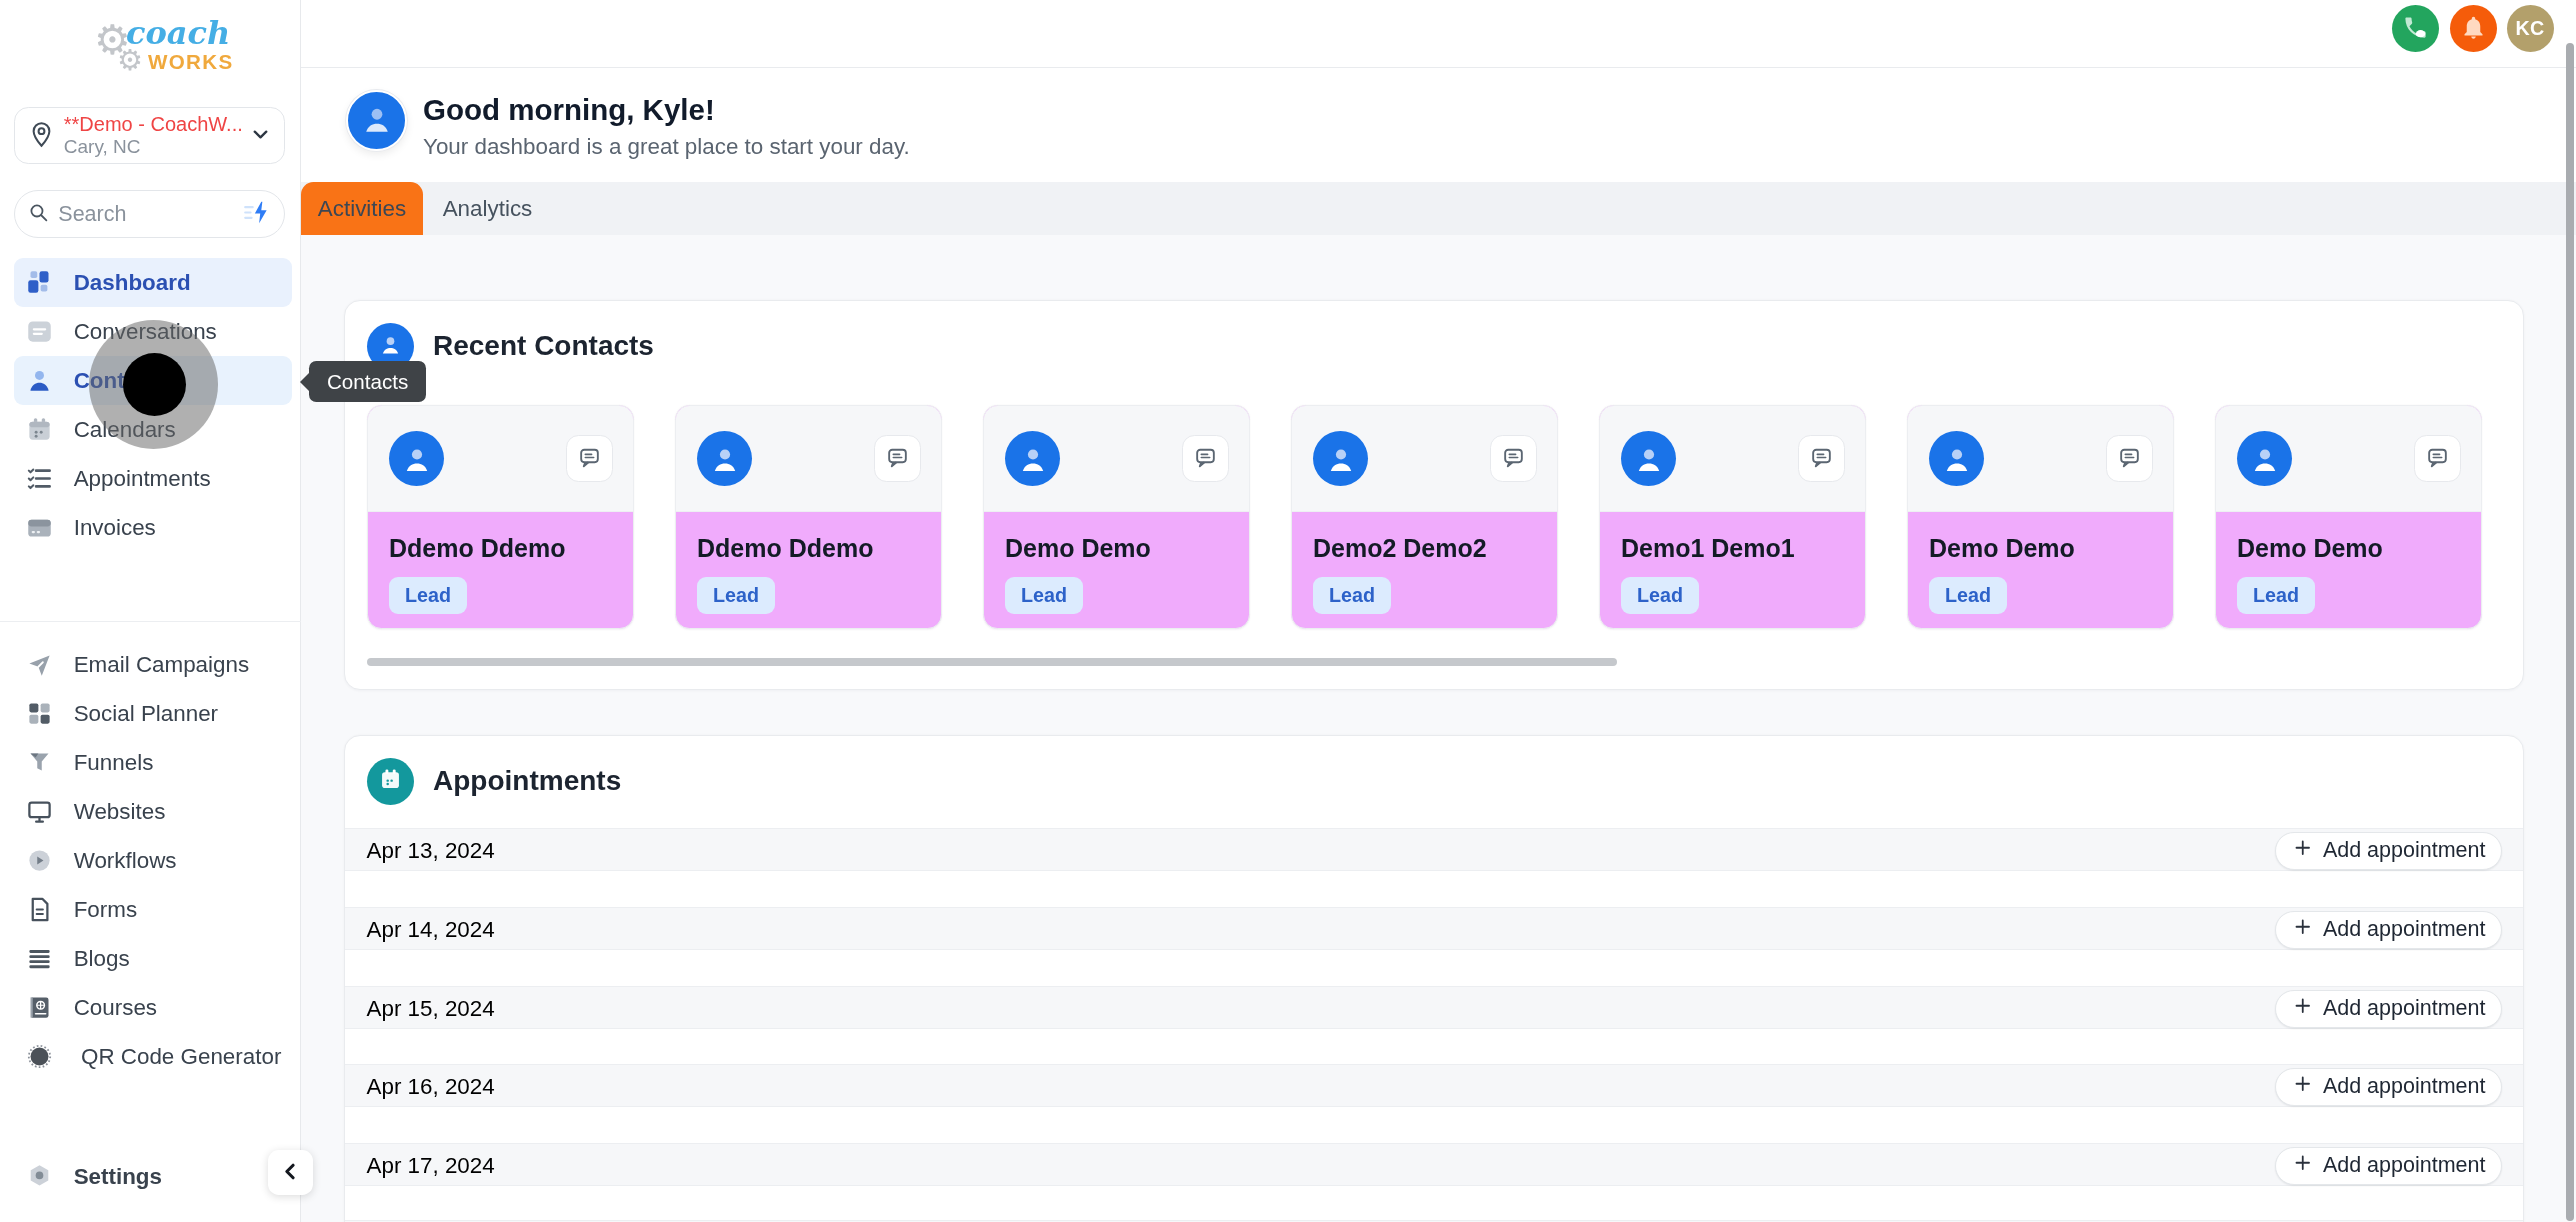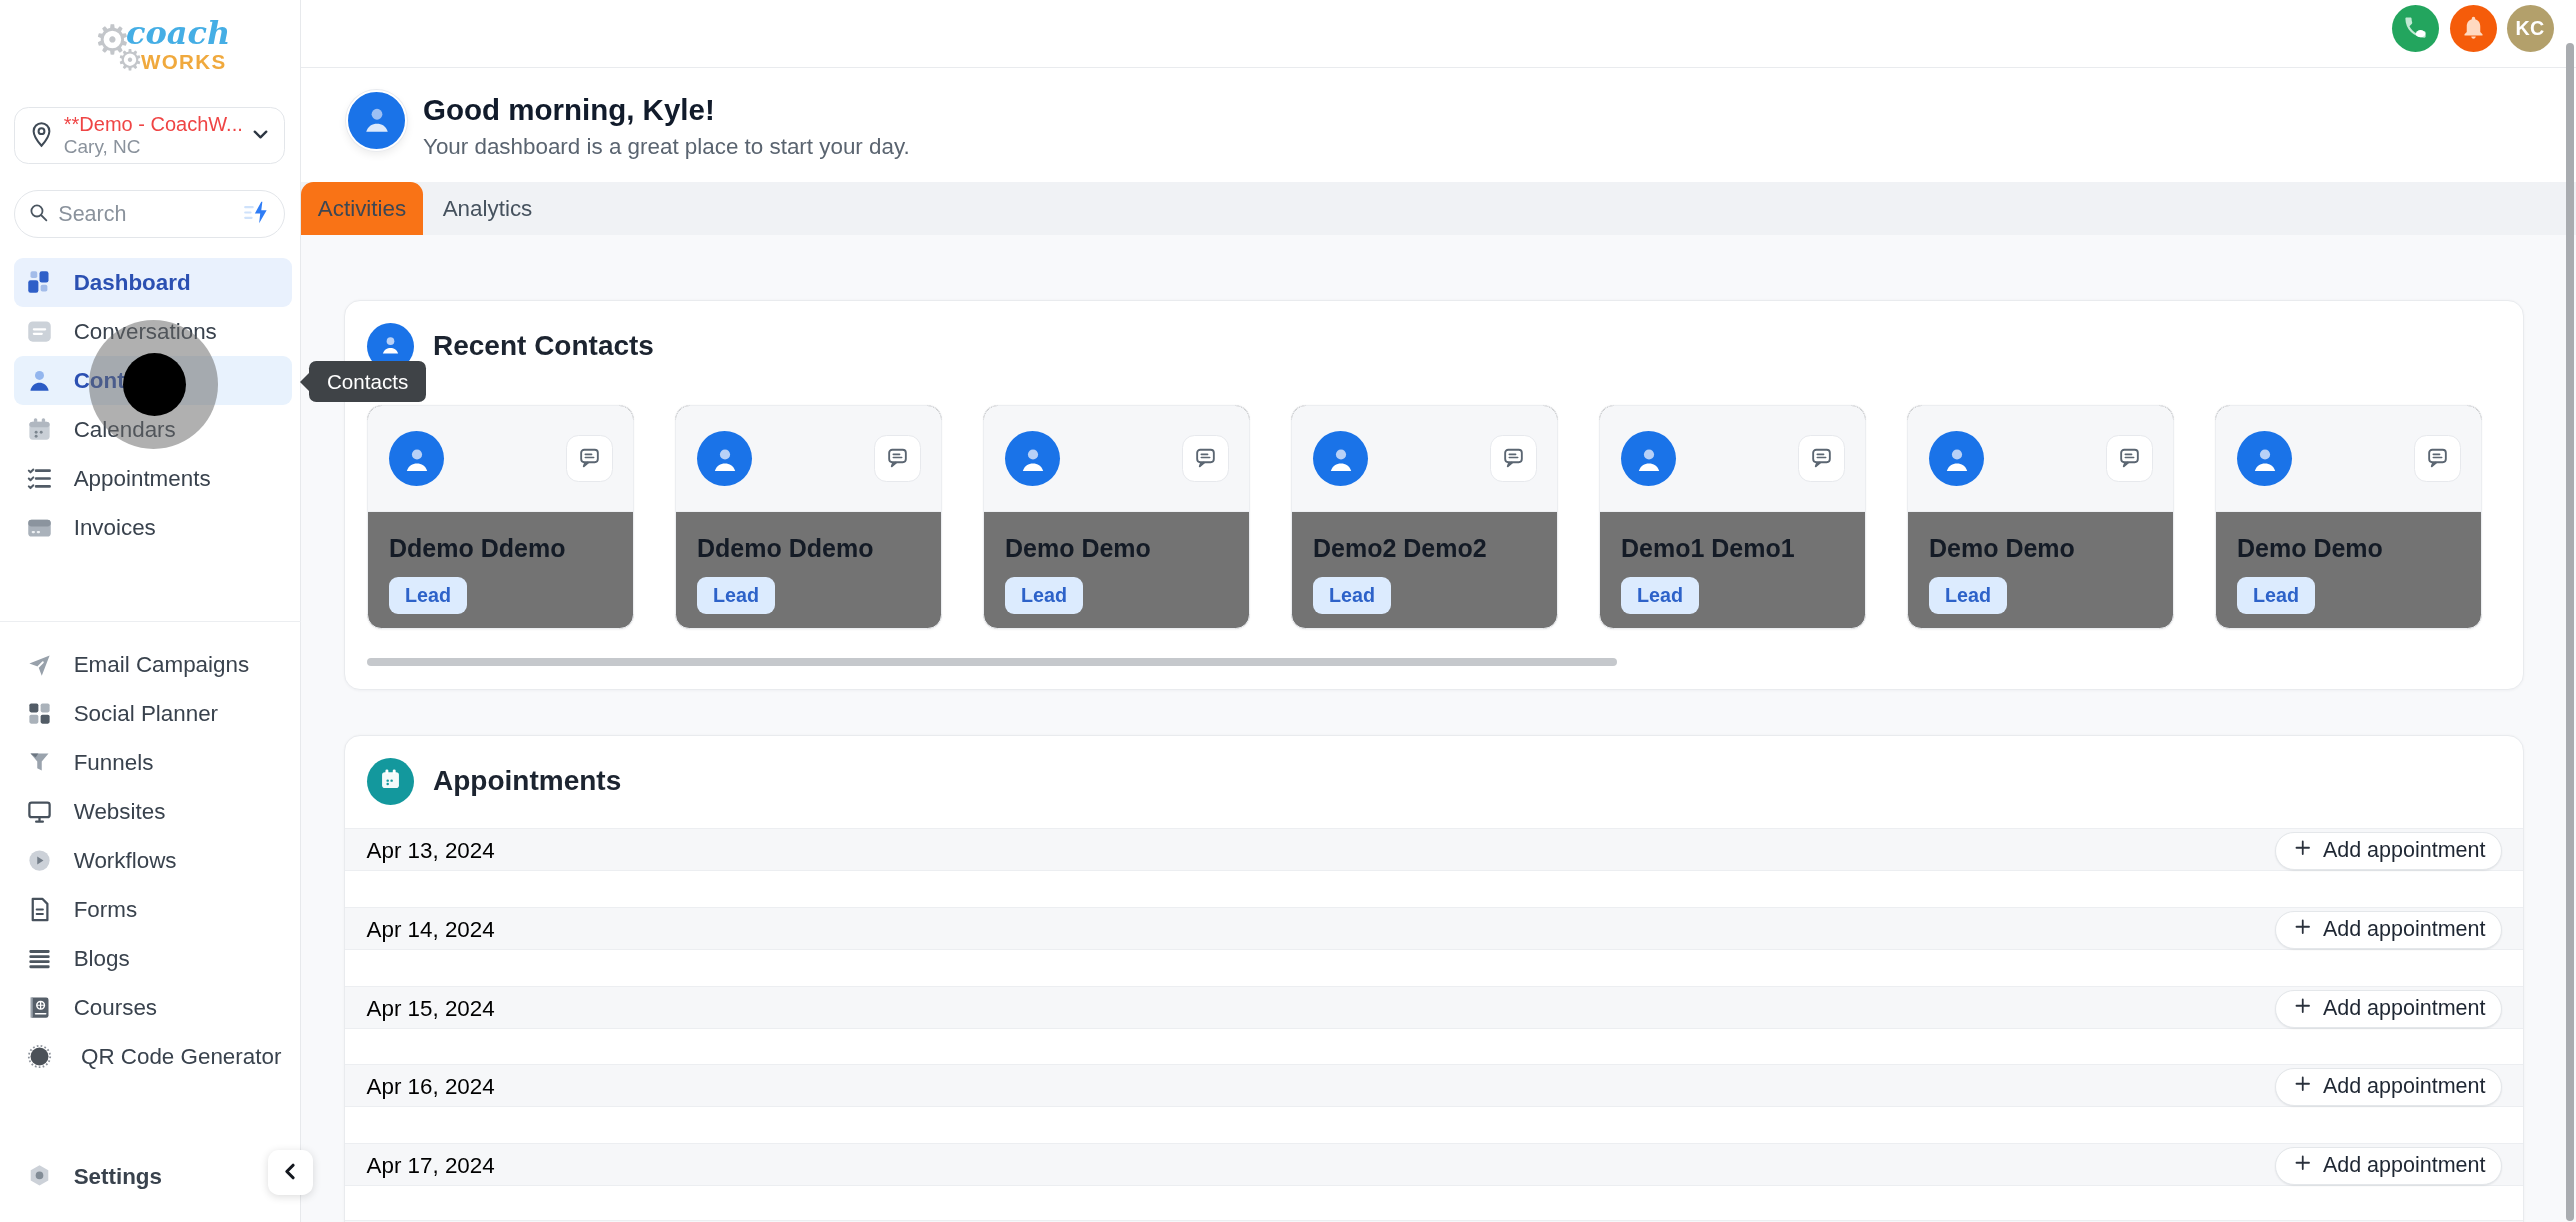--- a/index.html
+++ b/index.html
@@ -21,21 +21,21 @@
   *{margin:0;padding:0;box-sizing:border-box;}
   html,body{width:2576px;height:1223px;overflow:hidden;}
   body{font-family:"Liberation Sans",sans-serif;background:#fff;position:relative;color:#1f2733;}
 
   
   .sidebar{position:absolute;left:0;top:0;width:301px;height:1223px;background:#fff;border-right:0.9px solid #e7e9ec;z-index:10;}
   .logo{position:absolute;left:94px;top:14.3px;width:125px;height:64px;}
   .logo .gear1{position:absolute;left:0;top:5.4px;font-size:41px;color:#c3c6ca;line-height:1;}
   .logo .gear2{position:absolute;left:23px;top:32px;font-size:29px;color:#c3c6ca;line-height:1;}
   .logo .coach{position:absolute;left:32px;top:0;font-family:"DejaVu Serif",serif;font-style:italic;font-weight:bold;font-size:32px;color:var(--logo-blue);}
-  .logo .works{position:absolute;left:47px;top:36px;font-weight:bold;font-size:20.6px;letter-spacing:1.3px;color:var(--logo-orange);}
+  .logo .works{position:absolute;left:54px;top:36px;font-weight:bold;font-size:20.6px;letter-spacing:1.3px;color:var(--logo-orange);}
 
   .location-box{position:absolute;left:14.3px;top:107px;width:271px;height:57px;border:0.9px solid #e3e6ea;border-radius:14.3px;background:#fff;display:flex;align-items:center;padding:0 12.5px;cursor:pointer;}
   .location-texts{flex:1;margin-left:9px;overflow:hidden;}
   .location-name{font-size:20px;color:#ef4444;line-height:1.2;white-space:nowrap;}
   .location-city{font-size:19px;color:#8a929c;line-height:1.2;margin-top:1.8px;}
 
   .search-box{position:absolute;left:14.3px;top:190px;width:271px;height:48px;border:0.9px solid #e3e6ea;border-radius:24px;background:#fff;display:flex;align-items:center;padding:0 12.5px;}
   .search-box input{border:none;outline:none;flex:1;margin-left:9px;font-size:21.5px;color:#39424d;font-family:"Liberation Sans",sans-serif;background:transparent;min-width:0;}
   .search-box input::placeholder{color:#8a929c;}
 
@@ -76,21 +76,21 @@
   .content{position:absolute;left:0;top:235px;right:0;bottom:0;background:var(--page-bg);overflow:hidden;}
   .card{position:absolute;left:43px;width:2180px;background:#fff;border:0.9px solid #e9ebee;border-radius:16px;box-shadow:0 0.9px 2.7px rgba(16,24,40,.04);}
   .card-contacts{top:65px;height:390px;}
   .card-appointments{top:500px;height:626px;}
   .card-head-icon{position:absolute;left:21.5px;top:21.5px;width:47px;height:47px;border-radius:50%;display:flex;align-items:center;justify-content:center;}
   .card-head-icon.blue{background:var(--accent-blue);}
   .card-head-icon.teal{background:var(--teal);}
   .card-title{position:absolute;left:88px;top:29px;font-size:28px;font-weight:bold;color:#1c2430;}
 
   .tiles{position:absolute;left:21.5px;top:104px;display:flex;gap:41px;}
-  .tile{width:267px;height:224px;background:#737373;border:0.9px solid #eceef1;border-radius:14.3px;box-shadow:0 0.9px 1.8px rgba(16,24,40,.05);overflow:hidden;cursor:pointer;}
+  .tile{width:267px;height:224px;background:#f0abfc;border:0.9px solid #eceef1;border-radius:14.3px;box-shadow:0 0.9px 1.8px rgba(16,24,40,.05);overflow:hidden;cursor:pointer;}
   .tile-top{position:relative;height:106px;background:var(--row-bg);border-bottom:0.9px solid #eef0f3;}
   .tile-avatar{position:absolute;left:21.5px;top:25px;width:55px;height:55px;border-radius:50%;background:var(--accent-blue);display:flex;align-items:center;justify-content:center;}
   .chat-btn{position:absolute;right:19.7px;top:29px;width:47px;height:47px;background:#fff;border:0.9px solid #e7e9ed;border-radius:12.5px;display:flex;align-items:center;justify-content:center;cursor:pointer;}
   .tile-name{margin:21.5px 0 0 21.5px;font-size:25px;font-weight:bold;color:#141b26;white-space:nowrap;}
   .lead-badge{display:inline-block;margin:14.3px 0 0 21.5px;padding:7.2px 16px;background:var(--lead-badge-bg);color:var(--lead-badge-text);font-size:19.7px;font-weight:bold;border-radius:9px;}
   .hscroll-thumb{position:absolute;left:21.5px;top:357px;width:1250px;height:8px;background:#c5c8cc;border-radius:4.5px;cursor:pointer;}
 
   .appt-row{position:absolute;left:0;right:0;height:43px;background:var(--row-bg);border-top:0.9px solid #eceef1;border-bottom:0.9px solid #eceef1;}
   .appt-date{position:absolute;left:21.5px;top:0;line-height:43px;font-size:22.4px;font-weight:500;color:#000000;}
   .add-btn{position:absolute;right:20.6px;top:2.7px;width:227px;height:38px;background:#fff;border:0.9px solid #e4e7ea;border-radius:19px;box-shadow:0 0.9px 1.8px rgba(16,24,40,.08);display:flex;align-items:center;justify-content:center;gap:9px;font-size:21.5px;color:#1f2733;cursor:pointer;}

